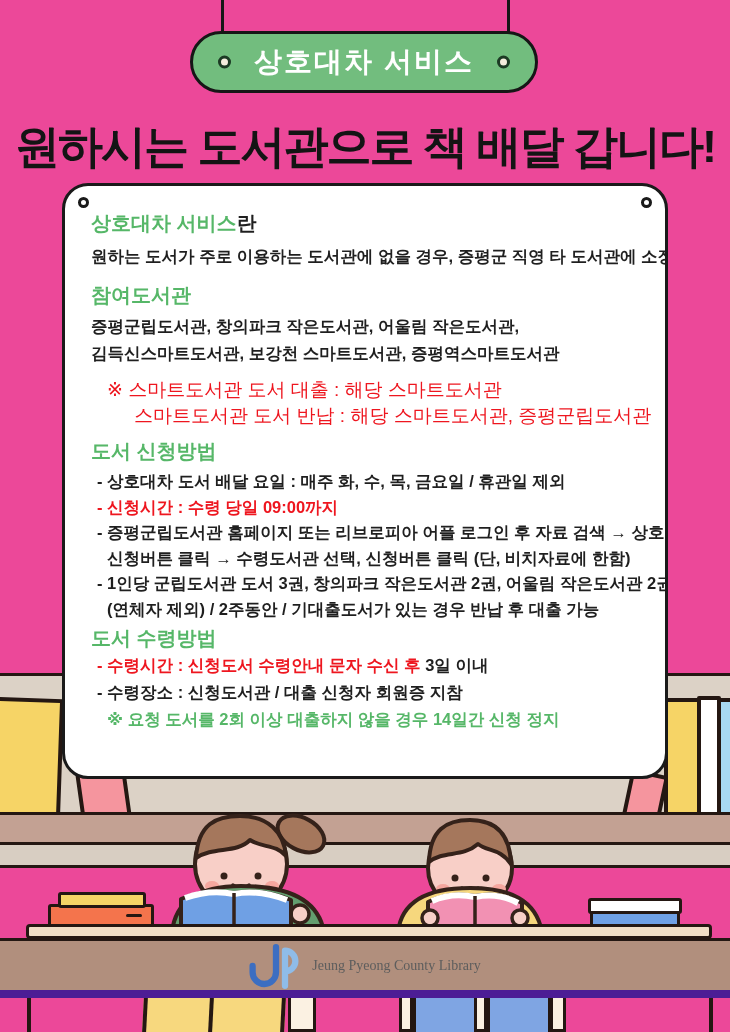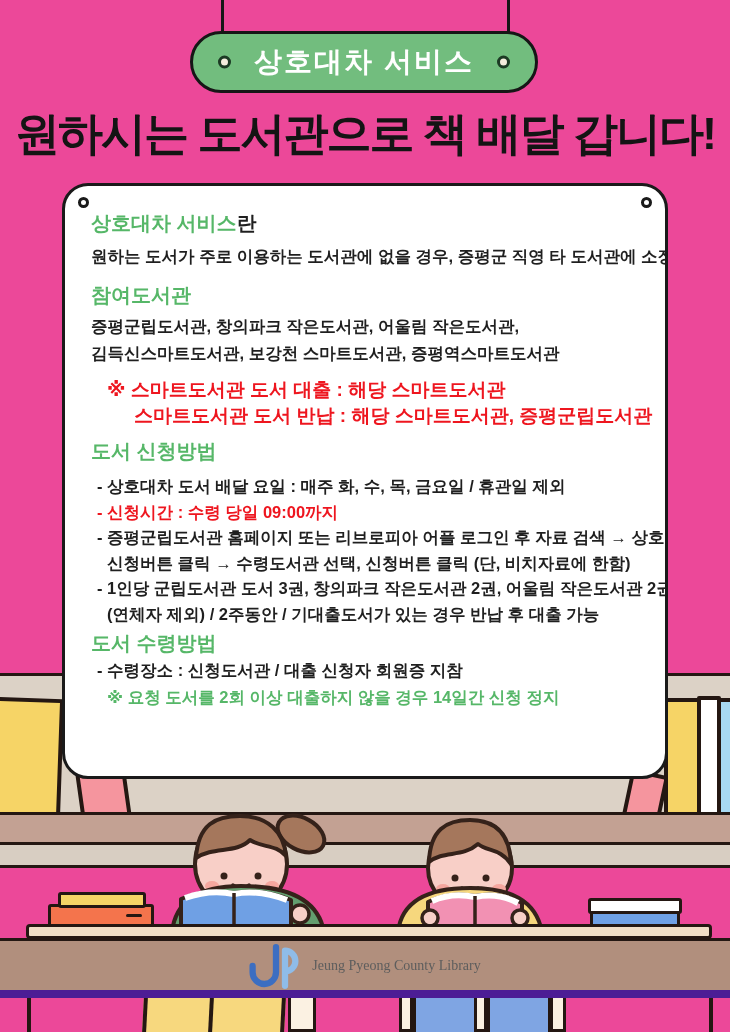--- a/index.html
+++ b/index.html
@@ -10,40 +10,40 @@
   .hanger-line{position:absolute;top:0;width:3px;height:35px;background:#161616;}
   .hl-left{left:221px;} .hl-right{left:507px;}
   .banner{position:absolute;left:190px;top:31px;width:348px;height:62px;background:#72BD7E;
           border:3.5px solid #161616;border-radius:34px;box-sizing:border-box;
           display:flex;align-items:center;justify-content:center;z-index:4;}
   .banner-label{color:#FFFFFF;font-size:28px;font-weight:700;letter-spacing:2px;}
   .banner-dot{position:absolute;top:50%;transform:translateY(-50%);width:13px;height:13px;border-radius:50%;
               background:#F4EDDD;border:3px solid #1C3A24;box-sizing:border-box;}
   .dot-left{left:25px;} .dot-right{right:25px;}
 
-  .main-title{position:absolute;top:104px;left:0;width:730px;text-align:center;
+  .main-title{position:absolute;top:117px;left:0;width:730px;text-align:center;
               font-size:45px;font-weight:800;color:#141414;letter-spacing:-2px;z-index:4;}
 
   
   .card{position:absolute;left:62px;top:183px;width:606px;height:596px;box-sizing:border-box;
         background:#FFFFFF;border:3.5px solid #1A1A1A;border-radius:26px;z-index:5;
         padding:24px 18px 0 26px;overflow:hidden;}
   .pin{position:absolute;width:11px;height:11px;border-radius:50%;background:#FFFFFF;
        border:3px solid #1A1A1A;box-sizing:border-box;top:11px;}
   .pin-left{left:13px;} .pin-right{right:13px;}
 
   .sec-heading{font-size:20px;font-weight:800;color:#56B768;line-height:26px;margin:0;}
   .sec-heading .rest{color:#1F1F1F;}
   .body-line{font-size:16.5px;font-weight:600;color:#1F1F1F;line-height:27px;white-space:nowrap;}
   .about .sec-heading{margin-bottom:7px;}
   .participating .sec-heading{margin-top:12px;margin-bottom:5px;}
-  .smart-note{margin-top:10px;margin-left:16px;font-size:19px;font-weight:700;color:#EE161F;line-height:26px;}
+  .smart-note{margin-top:10px;margin-left:16px;font-size:19px;font-weight:400;color:#EE161F;line-height:26px;}
   .smart-note .line2{padding-left:27px;white-space:nowrap;text-align:center;}
   .smart-note .line1{white-space:nowrap;}
-  .apply .sec-heading{margin-top:9px;margin-bottom:10px;}
+  .apply .sec-heading{margin-top:9px;margin-bottom:5px;}
   .item{font-size:16.5px;font-weight:600;color:#1F1F1F;line-height:25.5px;margin-left:6px;white-space:nowrap;}
   .item.red{color:#EE161F;font-weight:800;}
   .item .cont{padding-left:10px;}
   .item .red-part{color:#EE161F;font-weight:800;}
   .receive .sec-heading{margin-top:3px;margin-bottom:1px;}
   .receive .item{line-height:27px;}
   .item.green{color:#56B768;font-weight:800;margin-left:16px;}
 
   
   .shelf-zone{position:absolute;left:0;top:673px;width:730px;height:142px;background:#DCD2C6;
@@ -137,20 +137,21 @@
       <div class="item">- 상호대차 도서 배달 요일 : 매주 화, 수, 목, 금요일 / 휴관일 제외</div>
       <div class="item red">- 신청시간 : 수령 당일 09:00까지</div>
       <div class="item">- 증평군립도서관 홈페이지 또는 리브로피아 어플 로그인 후 자료 검색 → 상호대차</div>
       <div class="item"><span class="cont">신청버튼 클릭 → 수령도서관 선택, 신청버튼 클릭 (단, 비치자료에 한함)</span></div>
       <div class="item">- 1인당 군립도서관 도서 3권, 창의파크 작은도서관 2권, 어울림 작은도서관 2권</div>
       <div class="item"><span class="cont">(연체자 제외) / 2주동안 / 기대출도서가 있는 경우 반납 후 대출 가능</span></div>
     </div>
 
     <div class="receive">
       <div class="sec-heading">도서 수령방법</div>
+      <div class="item"><span class="red-part">- 수령시간 : 신청도서 수령안내 문자 수신 후 </span><span>3일 이내</span></div>
       <div class="item">- 수령장소 : 신청도서관 / 대출 신청자 회원증 지참</div>
       <div class="item green">※ 요청 도서를 2회 이상 대출하지 않을 경우 14일간 신청 정지</div>
     </div>
   </div>
 
   <div class="shelf-zone">
     <div class="bk bk-l-yellow"></div>
     <div class="bk bk-l-pink"></div>
     <div class="bk bk-r-pink"></div>
     <div class="bk bk-r-yellow"></div>

